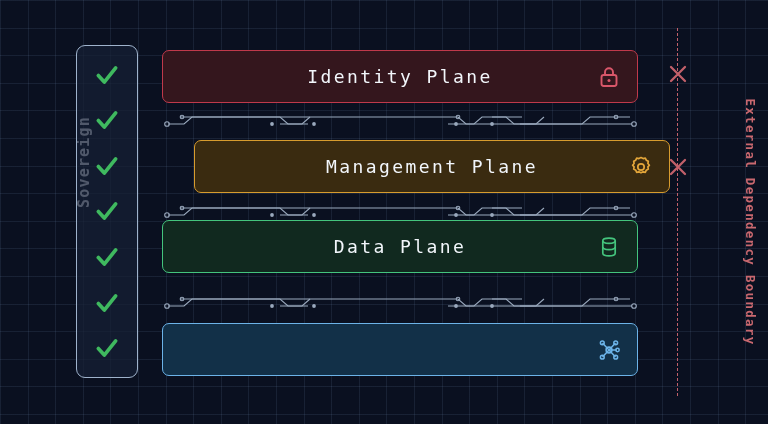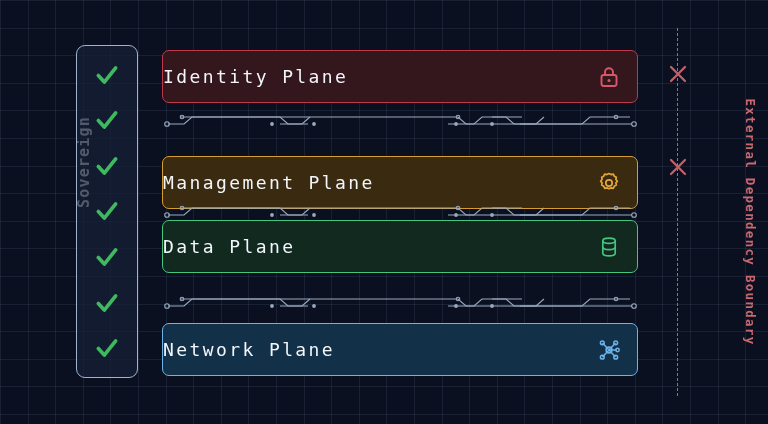--- a/index.html
+++ b/index.html
@@ -69,40 +69,41 @@
     position: absolute;
     left: 162px;
     width: 476px;
     height: 53px;
     border-radius: 7px;
     border-width: 1.8px;
     border-style: solid;
     box-sizing: border-box;
     display: flex;
     align-items: center;
+    justify-content: center;
   }
   .plane-title {
     color: #f2f6fb;
     font-size: 18px;
     font-weight: 500;
     letter-spacing: 2.4px;
     white-space: nowrap;
   }
   .plane-icon {
     position: absolute;
     right: 16px;
     top: 50%;
     transform: translateY(-50%);
     width: 24px;
     height: 24px;
     display: block;
   }
 
   #bar-identity   { top: 50px;  background: #34161d; border-color: #c0394b; }
-  #bar-management { top: 156px; background: #3a2b10; border-color: #d79c2e; }
+  #bar-management { top: 140px; background: #3a2b10; border-color: #d79c2e; margin-left: 32px; }
   #bar-data       { top: 220px; background: #11291f; border-color: #44c47d; }
   #bar-network    { top: 323px; background: #123048; border-color: #6cb3e8; }
 
   
   .connector {
     position: absolute;
     left: 162px;
     width: 476px;
     height: 20px;
   }
@@ -268,21 +269,20 @@
     </g>
     <g fill="#9aa9bd">
       <circle cx="110" cy="12" r="1.9"></circle>
       <circle cx="152" cy="12" r="1.9"></circle>
       <circle cx="294" cy="12" r="1.9"></circle>
       <circle cx="330" cy="12" r="1.9"></circle>
     </g>
   </svg>
 
   <div class="plane-bar" id="bar-network">
-    <span class="plane-title">Network Plane</span>
     <svg class="plane-icon" viewBox="0 0 24 24">
       <g stroke="#6cb3e8" stroke-width="1.5" fill="none">
         <line x1="12" y1="12" x2="5.5" y2="5"></line>
         <line x1="12" y1="12" x2="18.5" y2="5"></line>
         <line x1="12" y1="12" x2="5.5" y2="19"></line>
         <line x1="12" y1="12" x2="18.5" y2="19"></line>
         <line x1="12" y1="12" x2="20" y2="12"></line>
       </g>
       <circle cx="12" cy="12" r="2.9" fill="none" stroke="#6cb3e8" stroke-width="1.6"></circle>
       <circle cx="5.3" cy="4.8" r="1.9" fill="none" stroke="#6cb3e8" stroke-width="1.5"></circle>

